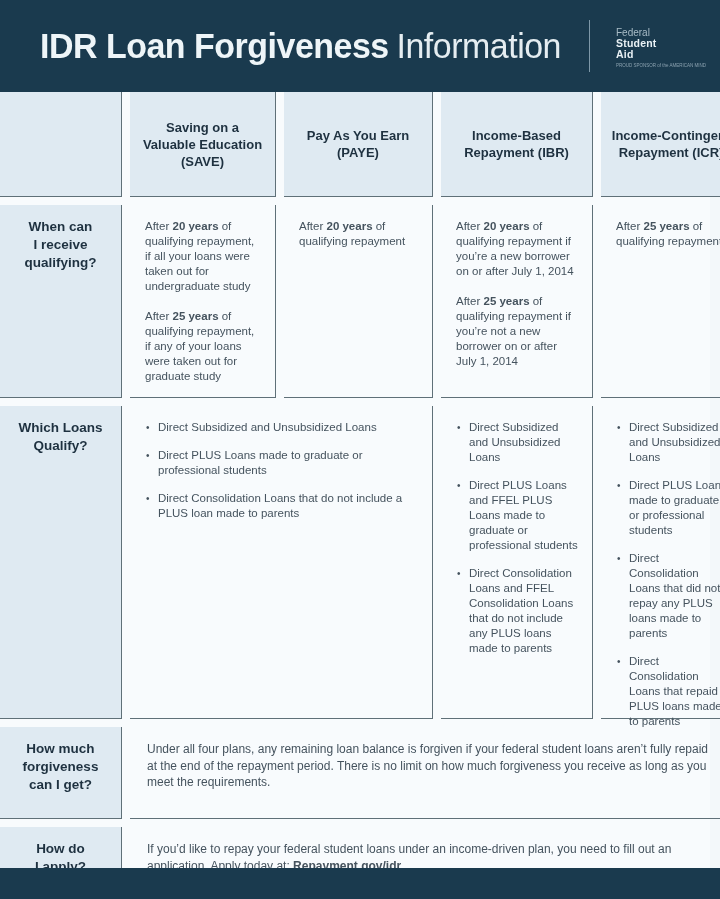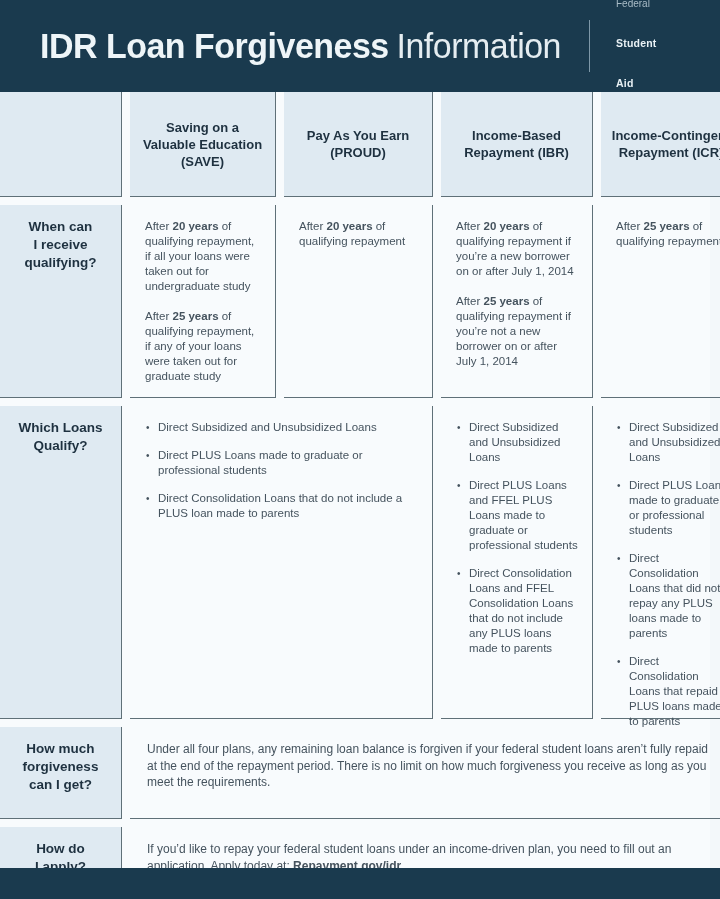--- a/index.html
+++ b/index.html
@@ -40,21 +40,21 @@
   }
   .title-main{font-weight:700;}
   .title-sub{font-weight:400;margin-left:8px;opacity:0.96;}
   .header-divider{
     width:1px;height:52px;
     background:#7e98a8;
     margin:0 26px 0 0;
   }
   .fsa-logo{line-height:1;padding-top:2px;width:78px;}
   .logo-federal{font-size:10px;color:#a9bcc7;line-height:11px;}
-  .logo-student,.logo-aid{font-size:10.5px;font-weight:700;color:#e9f1f5;line-height:11px;letter-spacing:0.2px;margin-top:29px;}
+  .logo-student,.logo-aid{font-size:10.5px;font-weight:700;color:#e9f1f5;line-height:11px;letter-spacing:0.2px;}
   .logo-tagline{font-size:4.5px;color:#8ba2b0;margin-top:3px;line-height:5px;white-space:nowrap;}
   
   .plans-table{
     display:grid;
     grid-template-columns:122px 146px 149px 152px 141px;
     grid-template-rows:105px 193px 313px 92px 73px;
     width:710px;
     background:var(--cellwhite);
     gap:8px;
   }
@@ -126,21 +126,21 @@
     </div>
   </div>
 
   <div class="plans-table">
 
     <div class="cell hdr"></div>
     <div class="cell hdr col-hdr">Saving on a
 Valuable Education
 (SAVE)</div>
     <div class="cell hdr col-hdr">Pay As You Earn
-(PROUD)</div>
+(PAYE)</div>
     <div class="cell hdr col-hdr">Income-Based
 Repayment (IBR)</div>
     <div class="cell hdr col-hdr">Income-Contingent
 Repayment (ICR)</div>
 
     <div class="cell hdr row-hdr">When can
 I receive
 qualifying?</div>
     <div class="cell body-cell">
 

